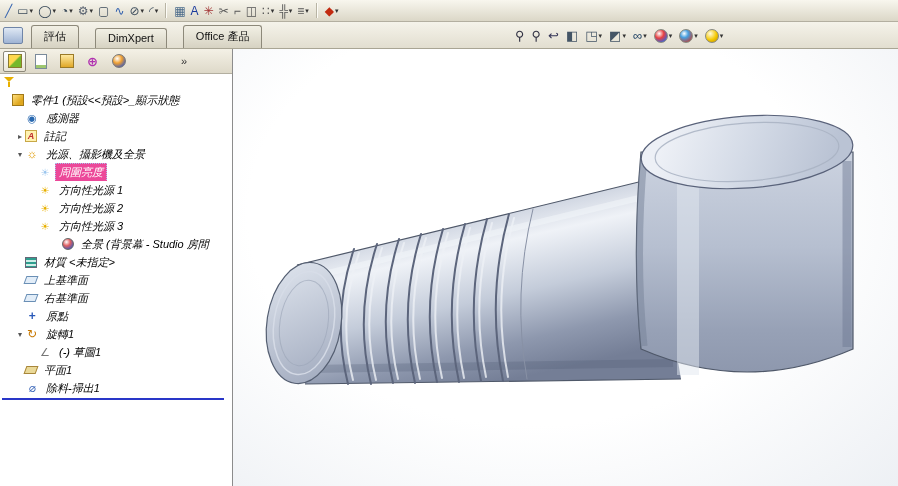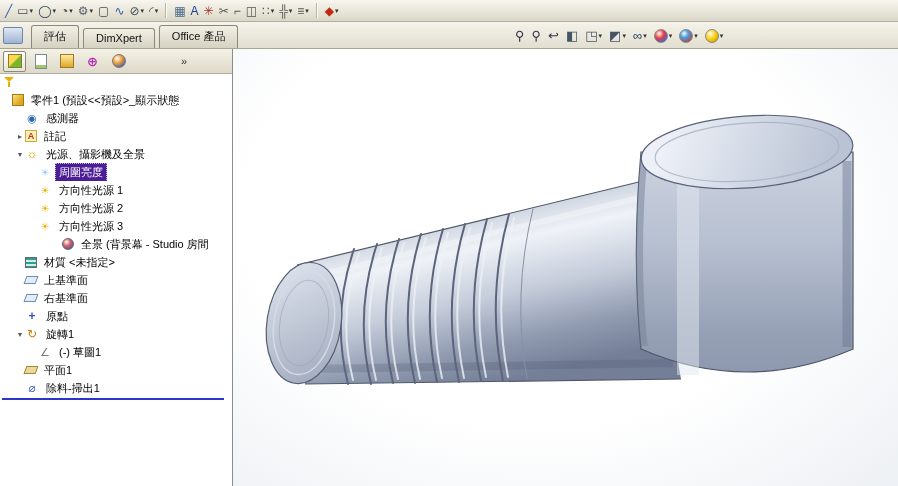--- a/index.html
+++ b/index.html
@@ -12,21 +12,21 @@
   .tico{display:flex;align-items:center;height:18px;padding:0 2px;border-radius:2px;cursor:default;}
   .tico .g{font-size:12px;line-height:18px;}
   .dd{font-size:7px;color:#333;margin-left:1px;}
   .sep{width:1px;height:15px;background:#b8b4a4;border-right:1px solid #fdfcf7;margin:0 4px;}
 
   
   .row2{height:26px;display:flex;align-items:flex-end;background:linear-gradient(#f5f3ea,#e2ded0);
     border-bottom:1px solid #a9a594;padding-left:3px;position:relative;}
   .r2icon{width:18px;height:15px;margin:0 8px 4px 0;background:linear-gradient(#dfe8f4,#9fb4d4);
     border:1px solid #6f85a8;border-radius:2px;}
-  .ctabs{display:flex;gap:4px;align-items:flex-end;height:22px;}
+  .ctabs{display:flex;gap:16px;align-items:flex-end;height:22px;}
   .ctab{font-size:11px;color:#111;padding:3px 12px 4px;border:1px solid #8d897a;border-bottom:none;
     background:linear-gradient(#f2f0e5,#d6d2c2);border-radius:3px 3px 0 0;white-space:nowrap;}
   .hud{position:absolute;left:513px;top:5px;display:flex;align-items:center;gap:3px;}
   .hico{display:flex;align-items:center;height:18px;padding:0 2px;}
   .hico .g{font-size:13px;line-height:18px;}
   .ball{width:12px;height:12px;border-radius:50%;border:1px solid #87897f;}
   .ball-appearance{background:radial-gradient(circle at 35% 30%,#fff,#e84040 40%,#3a62d8 80%,#1c3fae);}
   .ball-scene{background:radial-gradient(circle at 35% 30%,#fff,#48a0e0 35%,#b04848 80%);}
   .ball-light{background:radial-gradient(circle at 35% 30%,#fffbe0,#f4c800 55%,#bb8d00);}
 
@@ -49,27 +49,27 @@
   .mi-sm{width:12px;height:12px;border-radius:50%;border:1px solid #777;
     background:radial-gradient(circle at 35% 30%,#fff,#f0a030 40%,#3858c0 85%);}
   .chev{margin-left:auto;margin-right:42px;font-size:11px;color:#333;}
 
   .filter-row{height:15px;flex:none;display:flex;align-items:center;padding-left:4px;background:#fff;}
   .funnel{position:relative;width:11px;height:12px;}
   .funnel:before{content:"";position:absolute;left:0;top:1px;border-left:5px solid transparent;
     border-right:5px solid transparent;border-top:5px solid #e8b000;}
   .funnel:after{content:"";position:absolute;left:4px;top:6px;width:2px;height:5px;background:#e8b000;}
 
-  .tree{padding-top:2px;}
+  .tree{padding-top:2px;font-style:italic;}
   .trow{height:18px;display:flex;align-items:center;font-size:11px;color:#000;white-space:nowrap;overflow:hidden;}
   .arrow{width:10px;flex:none;font-size:8px;color:#555;text-align:center;}
   .ti{width:14px;height:13px;flex:none;display:flex;align-items:center;justify-content:center;
     font-size:11px;margin-right:3px;box-sizing:border-box;}
   .tlabel{padding:1px 3px;border:1px solid transparent;}
-  .trow.sel .tlabel{background:#4c1d95;color:#fff;border:1px dotted #aac4ee;}
+  .trow.sel .tlabel{background:#ec4899;color:#fff;border:1px dotted #aac4ee;}
   .ti-part{width:12px;height:12px;background:linear-gradient(135deg,#ffe080,#e0a820 70%);border:1px solid #a07818;}
   .ti-sensor{color:#2868b0;}
   .ti-annotation{width:12px;height:12px;color:#c03030;background:#fff2b0;border:1px solid #c8a848;
     font-weight:bold;font-size:9px;}
   .ti-lights{color:#e09a00;font-size:12px;}
   .ti-ambient{color:#4a90d8;font-size:10px;}
   .trow.sel .ti-ambient{color:#9cc6ee;}
   .ti-dirlight{color:#e8b000;font-size:10px;}
   .ti-scene{width:12px;height:12px;border-radius:50%;border:1px solid #666;
     background:radial-gradient(circle at 35% 30%,#fff,#e06060 40%,#3858c0 85%);}

